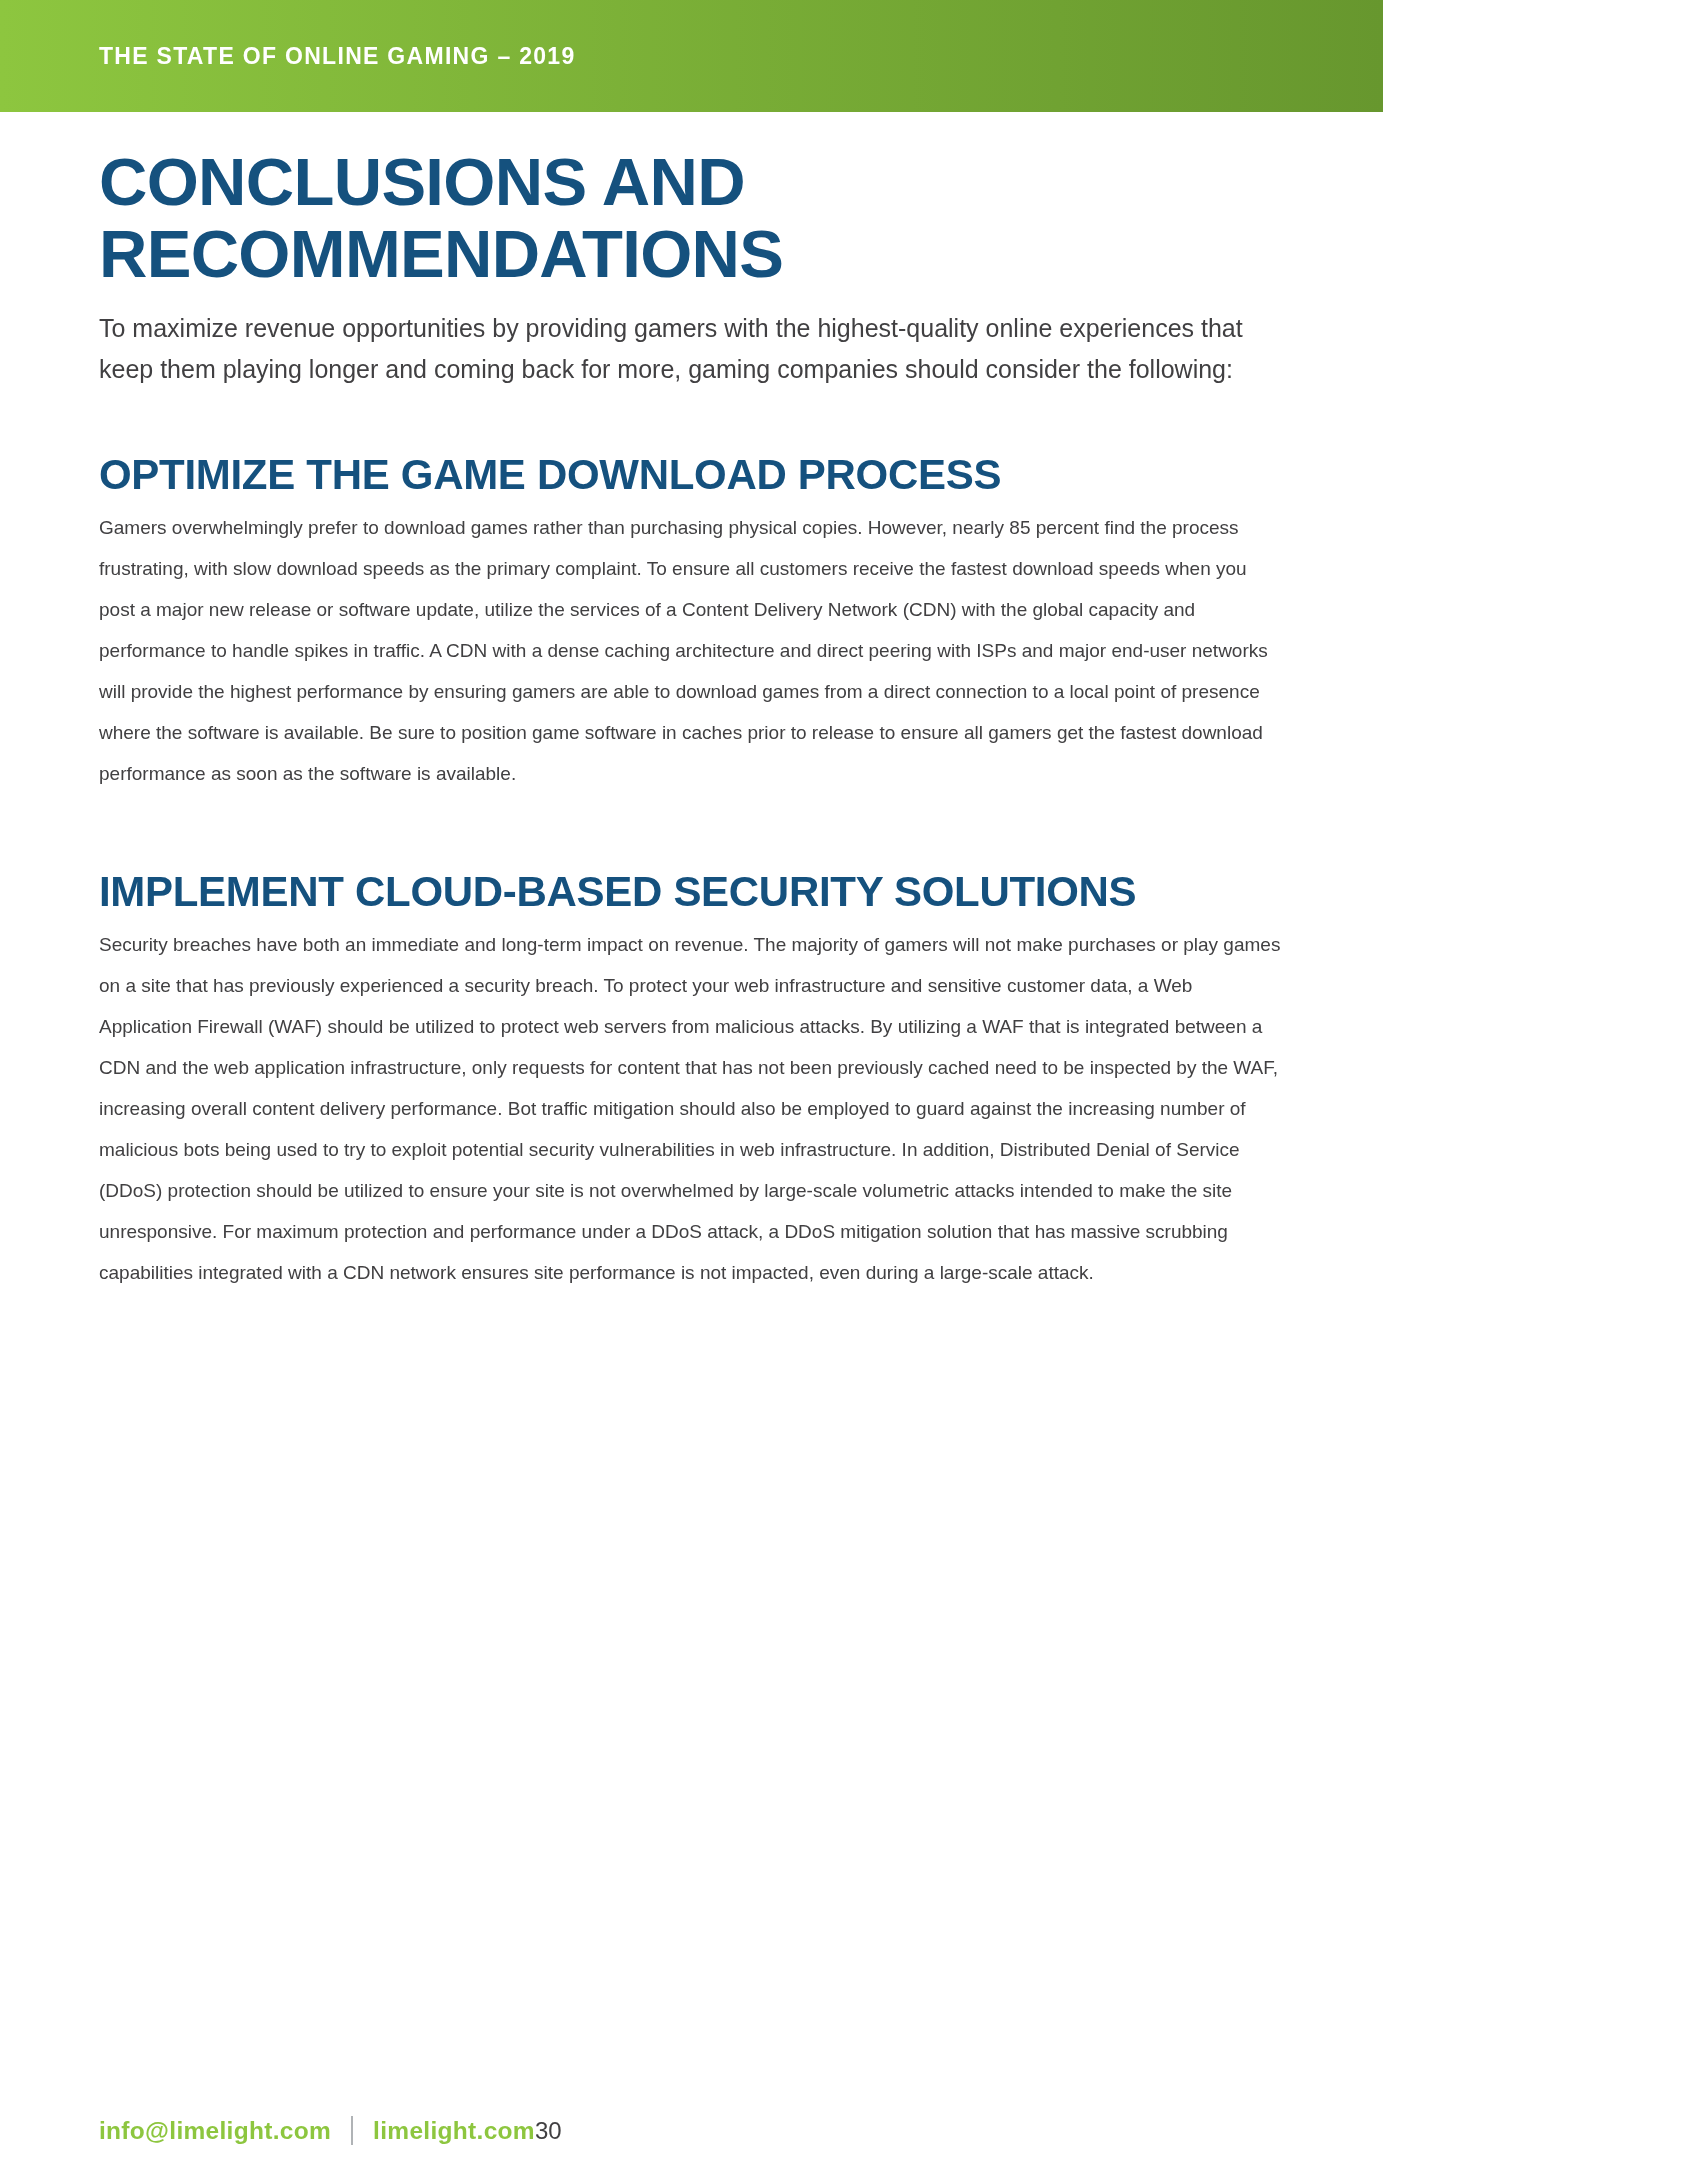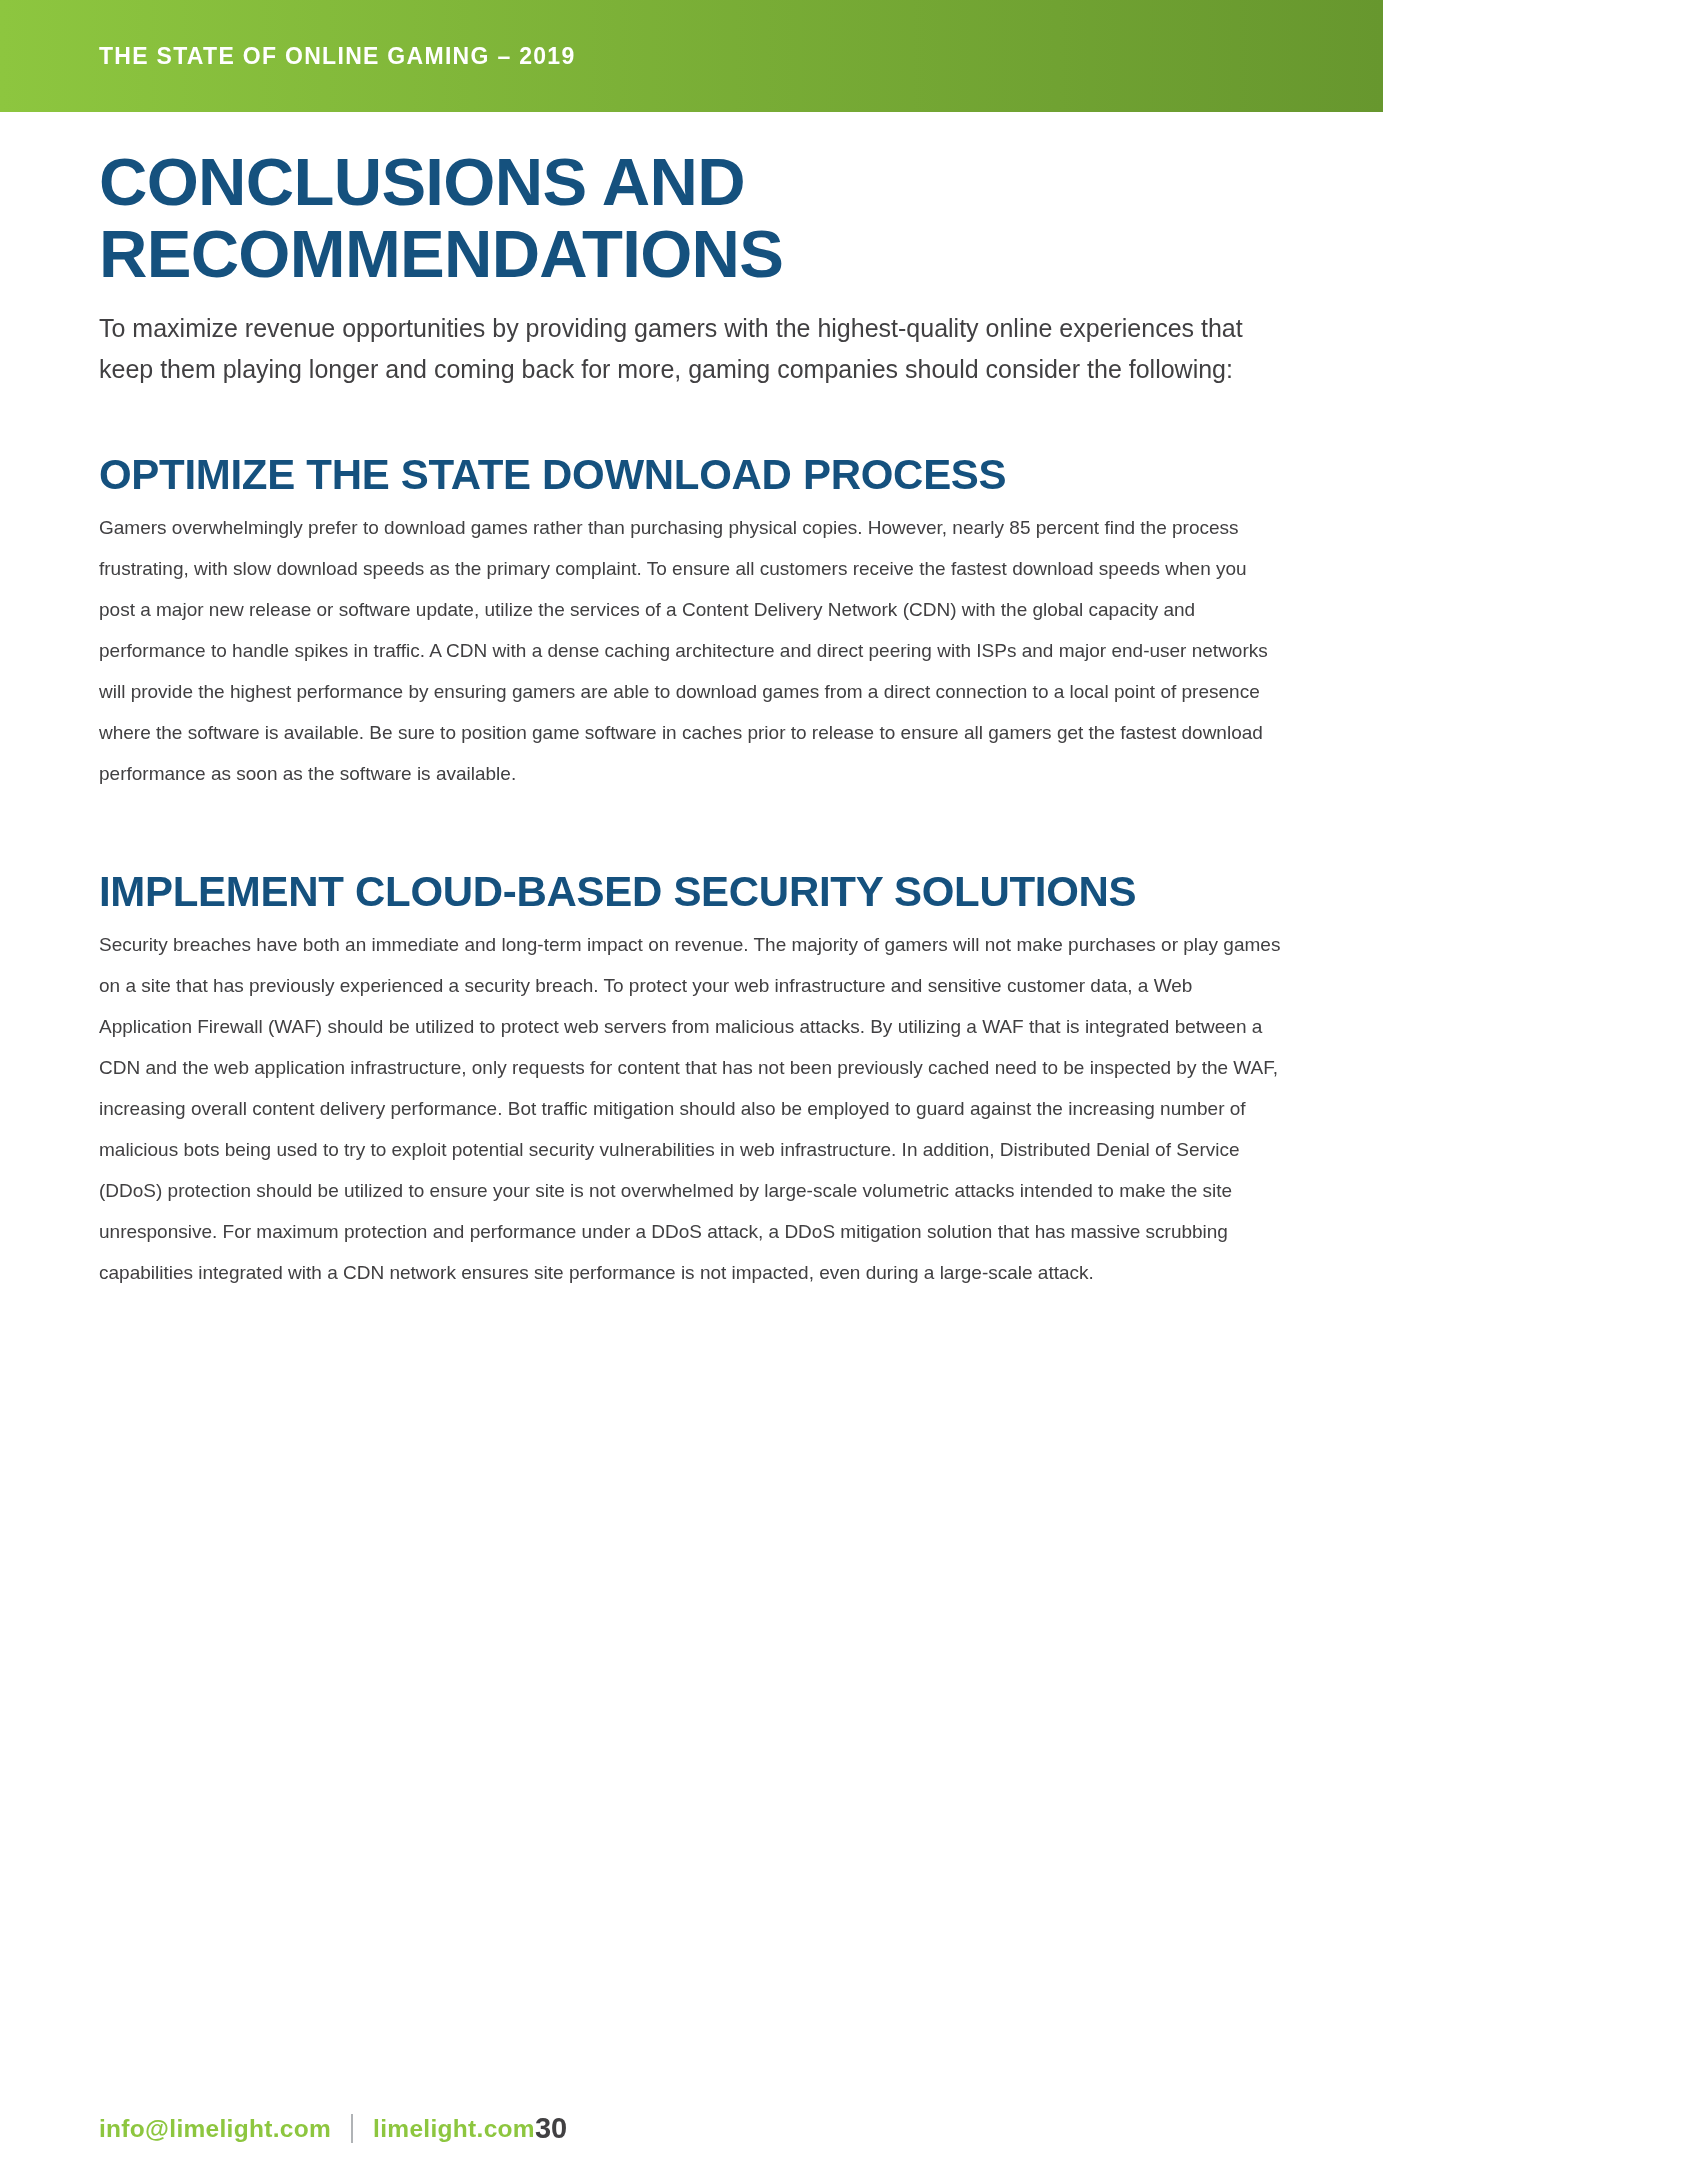--- a/index.html
+++ b/index.html
@@ -97,41 +97,41 @@
   }
   .vdiv {
     display: inline-block;
     width: 2px;
     height: 29px;
     background: var(--divider-gray);
     margin: 0 20px;
   }
   .page-number {
     color: var(--body-text);
-    font-size: 29px;
-    font-weight: bold;
+    font-size: 24px;
+    font-weight: normal;
   }
 </style>
 </head>
 <body>
 
 <div class="page">
 
   <header class="topbar">
     <span class="hdr-text">THE STATE OF ONLINE GAMING – 2019</span>
   </header>
 
   <main class="content">
 
     <h1 class="doc-title">CONCLUSIONS AND RECOMMENDATIONS</h1>
 
     <p class="intro">To maximize revenue opportunities by providing gamers with the highest-quality online experiences that keep them playing longer and coming back for more, gaming companies should consider the following:</p>
 
     <section class="doc-section">
-      <h2>OPTIMIZE THE STATE DOWNLOAD PROCESS</h2>
+      <h2>OPTIMIZE THE GAME DOWNLOAD PROCESS</h2>
       <p class="section-body">Gamers overwhelmingly prefer to download games rather than purchasing physical copies. However, nearly 85 percent find the process frustrating, with slow download speeds as the primary complaint. To ensure all customers receive the fastest download speeds when you post a major new release or software update, utilize the services of a Content Delivery Network (CDN) with the global capacity and performance to handle spikes in traffic. A CDN with a dense caching architecture and direct peering with ISPs and major end-user networks will provide the highest performance by ensuring gamers are able to download games from a direct connection to a local point of presence where the software is available. Be sure to position game software in caches prior to release to ensure all gamers get the fastest download performance as soon as the software is available.</p>
     </section>
 
     <section class="doc-section">
       <h2>IMPLEMENT CLOUD-BASED SECURITY SOLUTIONS</h2>
       <p class="section-body">Security breaches have both an immediate and long-term impact on revenue. The majority of gamers will not make purchases or play games on a site that has previously experienced a security breach. To protect your web infrastructure and sensitive customer data, a Web Application Firewall (WAF) should be utilized to protect web servers from malicious attacks. By utilizing a WAF that is integrated between a CDN and the web application infrastructure, only requests for content that has not been previously cached need to be inspected by the WAF, increasing overall content delivery performance. Bot traffic mitigation should also be employed to guard against the increasing number of malicious bots being used to try to exploit potential security vulnerabilities in web infrastructure. In addition, Distributed Denial of Service (DDoS) protection should be utilized to ensure your site is not overwhelmed by large-scale volumetric attacks intended to make the site unresponsive. For maximum protection and performance under a DDoS attack, a DDoS mitigation solution that has massive scrubbing capabilities integrated with a CDN network ensures site performance is not impacted, even during a large-scale attack.</p>
     </section>
 
   </main>
 

